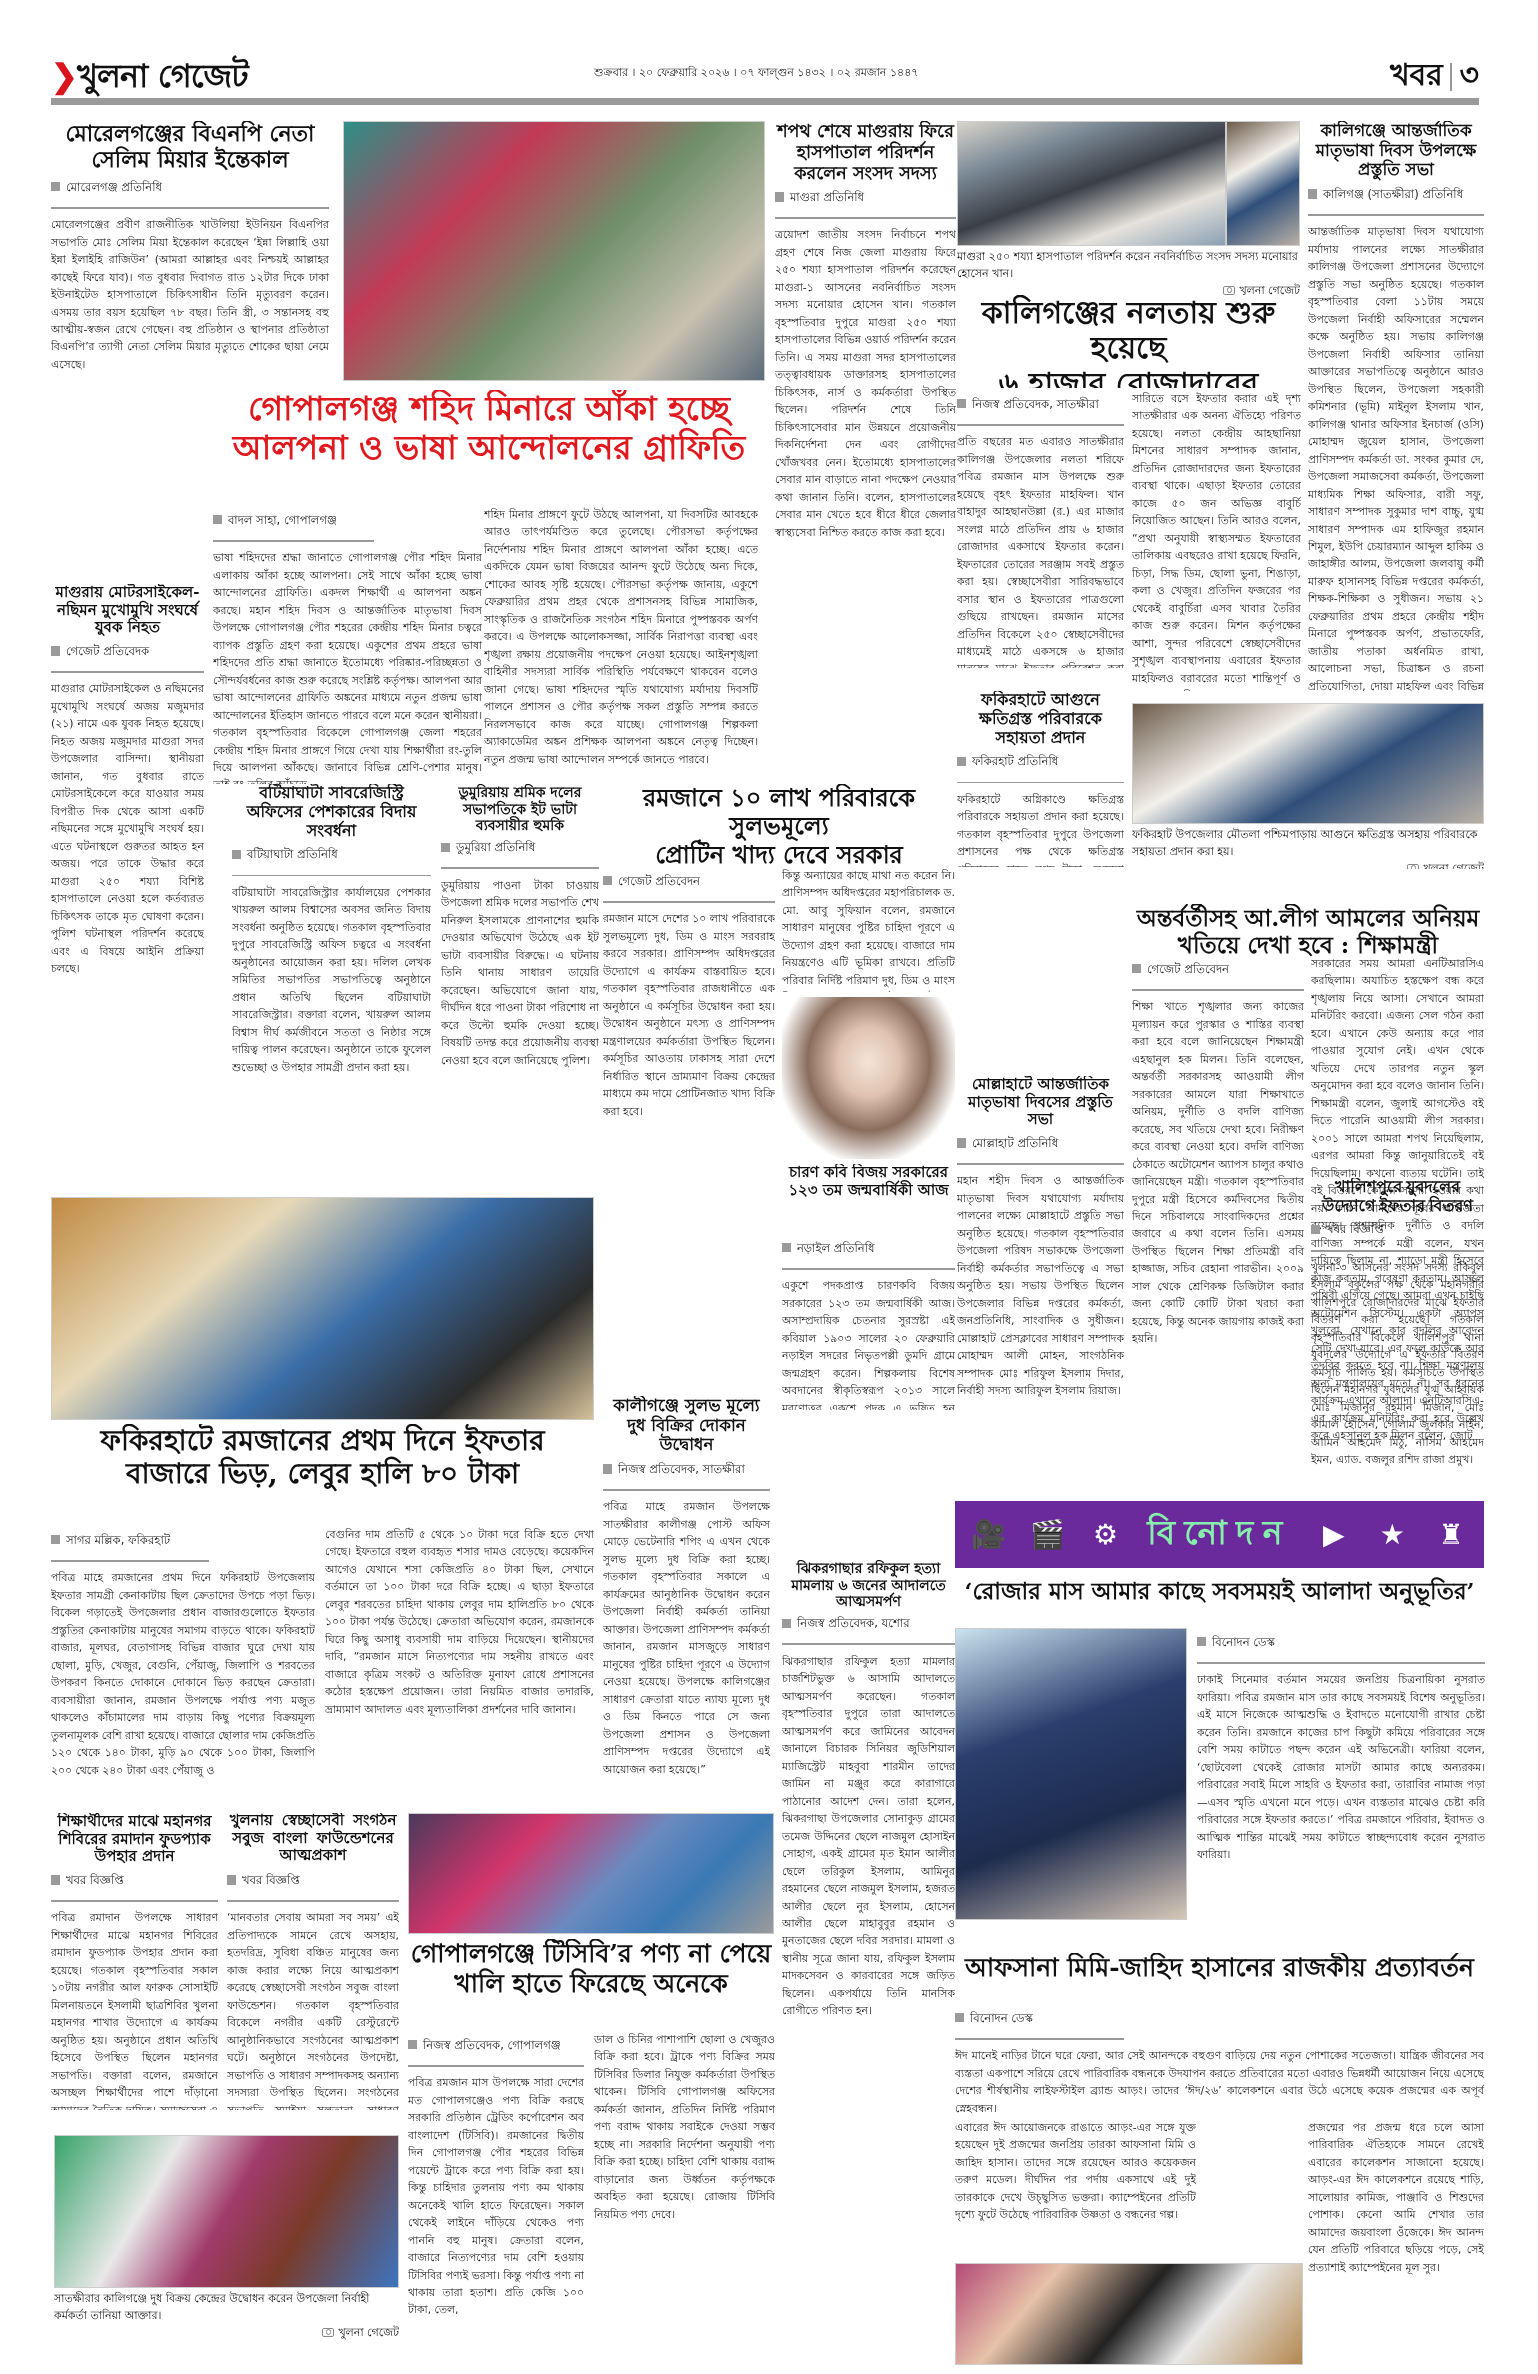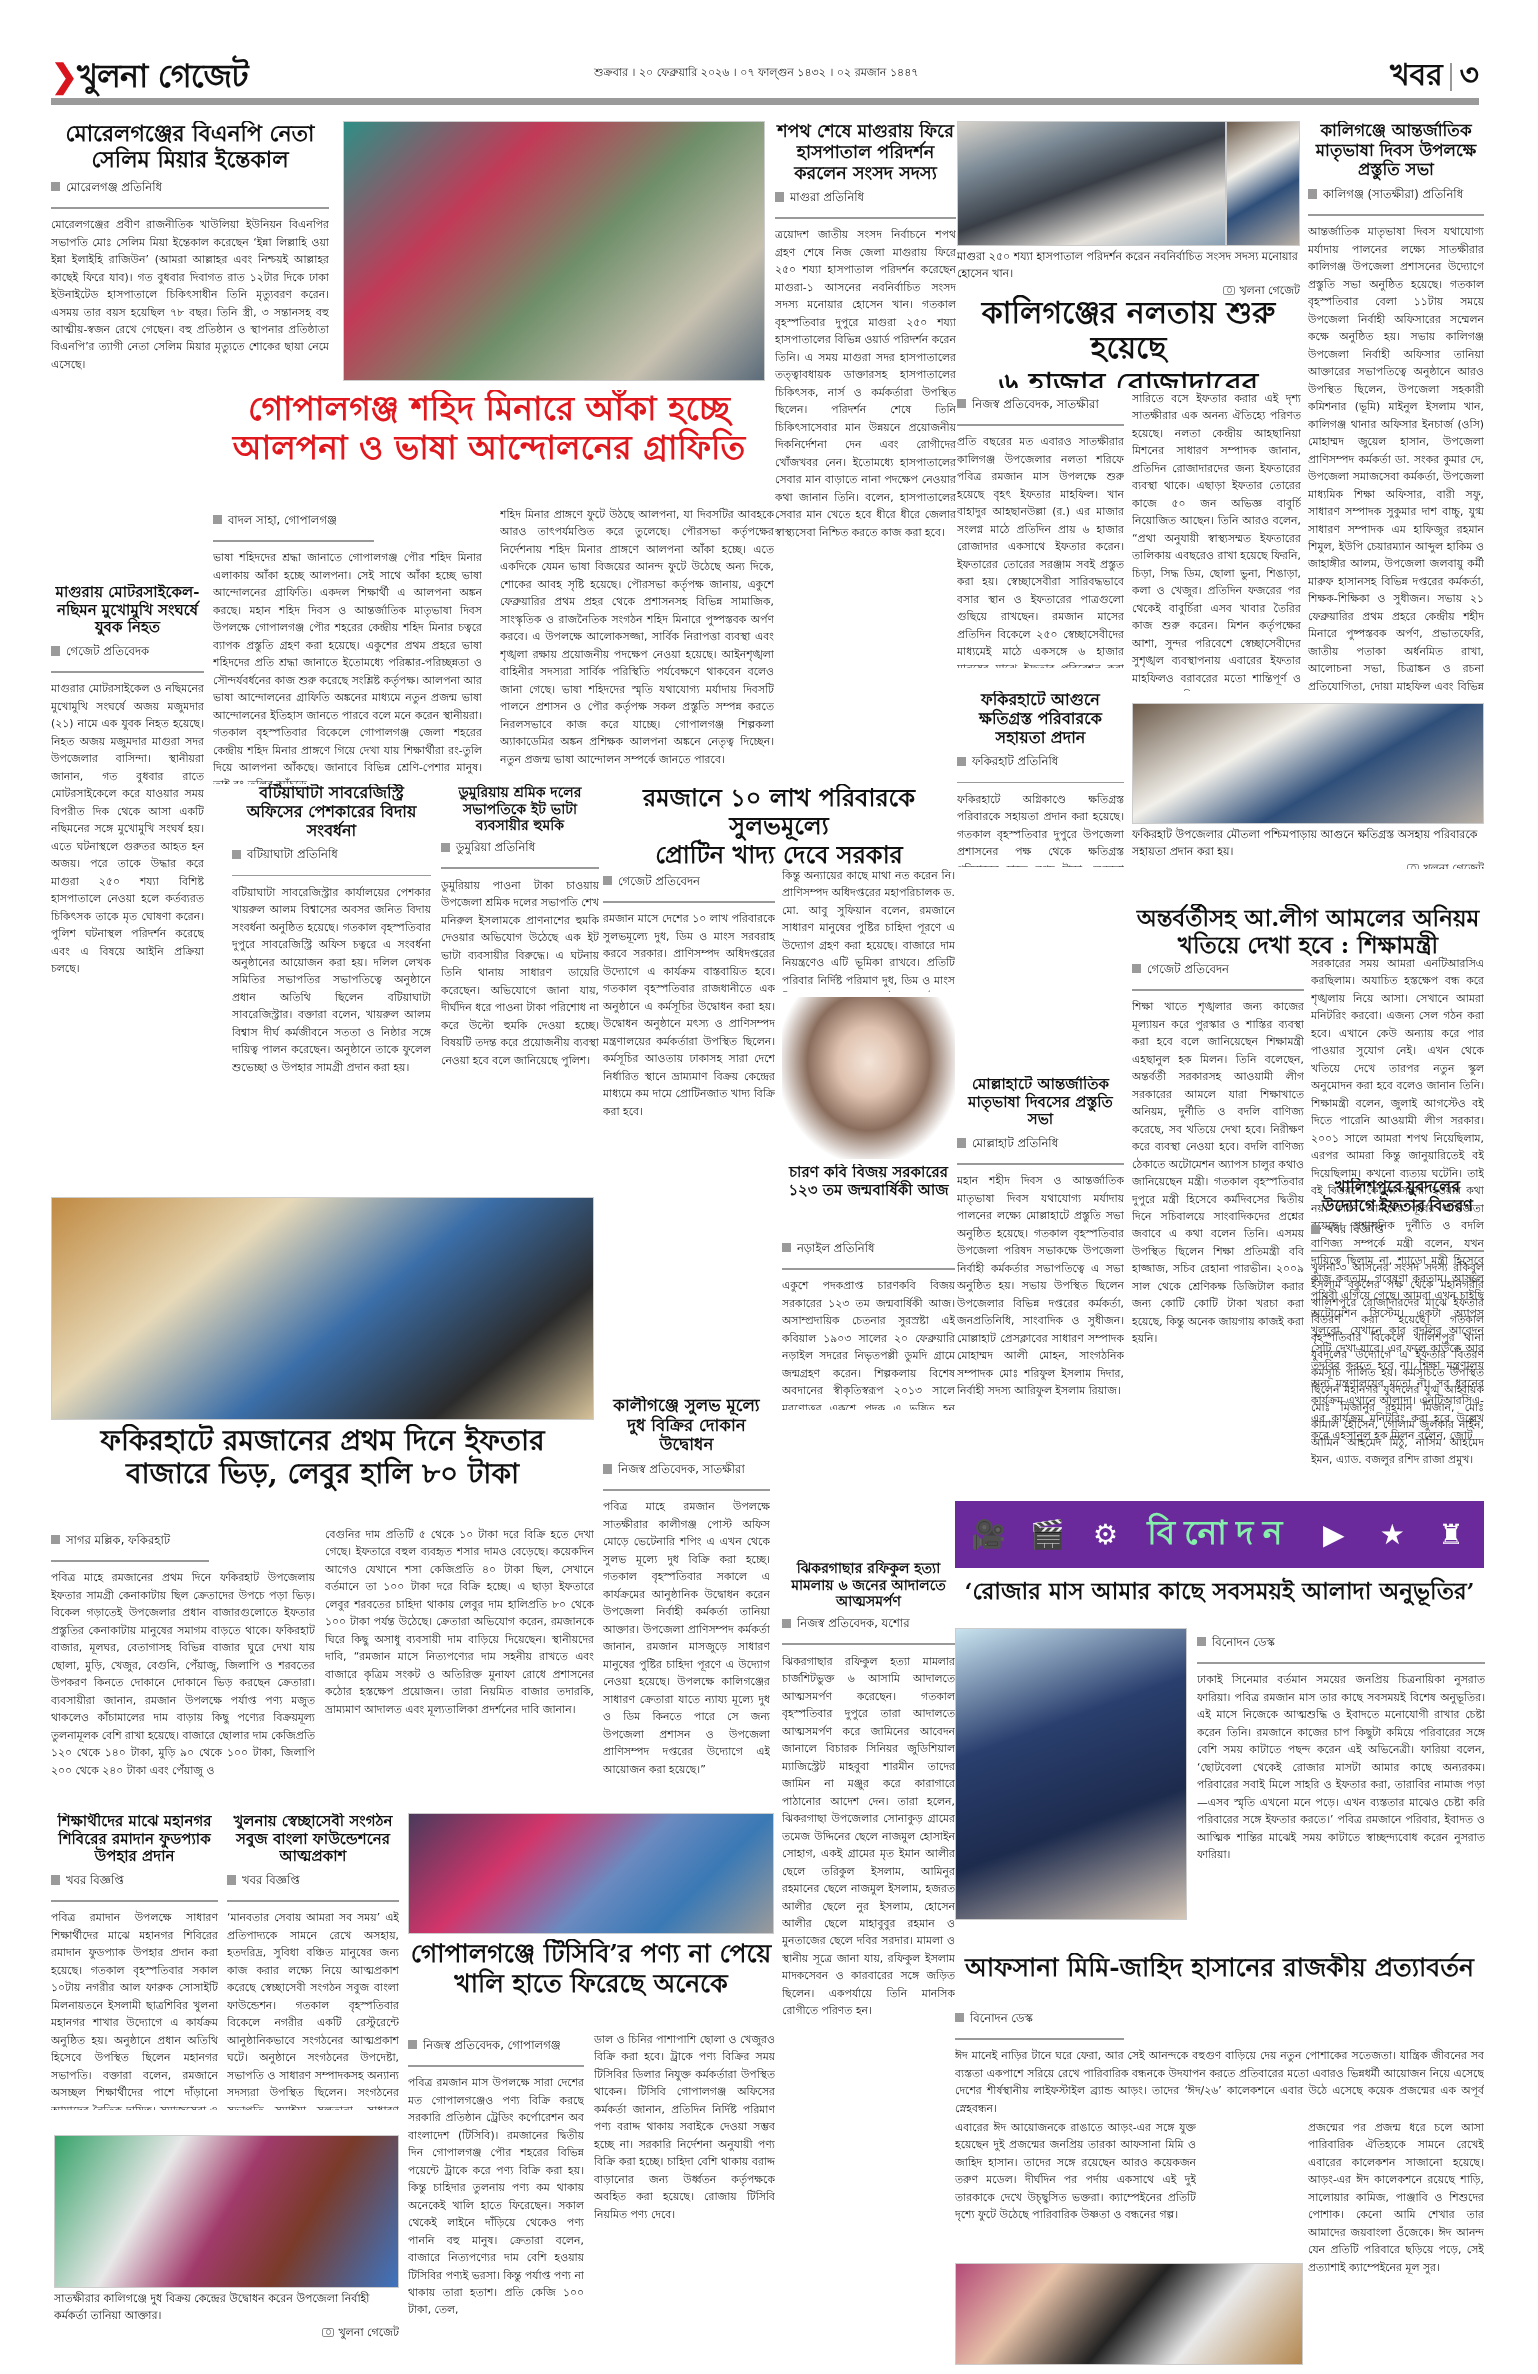--- a/index.html
+++ b/index.html
@@ -70,21 +70,21 @@
 
   <div class="blk" style="left:213px; top:390px; width:552px; height:111px;">
     <div class="hl red" style="font-size:33px;">গোপালগঞ্জ শহিদ মিনারে আঁকা হচ্ছে</div>
     <div class="hl red" style="font-size:33px;">আলপনা ও ভাষা আন্দোলনের গ্রাফিতি</div>
   </div>
   <div class="blk" style="left:213px; top:506px; width:269px; height:278px;">
     <div class="byline">বাদল সাহা, গোপালগঞ্জ</div>
     <div class="byrule short"></div>
     <div class="body">ভাষা শহিদদের শ্রদ্ধা জানাতে গোপালগঞ্জ পৌর শহিদ মিনার এলাকায় আঁকা হচ্ছে আলপনা। সেই সাথে আঁকা হচ্ছে ভাষা আন্দোলনের গ্রাফিতি। একদল শিক্ষার্থী এ আলপনা অঙ্কন করছে। মহান শহিদ দিবস ও আন্তর্জাতিক মাতৃভাষা দিবস উপলক্ষে গোপালগঞ্জ পৌর শহরের কেন্দ্রীয় শহিদ মিনার চত্বরে ব্যাপক প্রস্তুতি গ্রহণ করা হয়েছে। একুশের প্রথম প্রহরে ভাষা শহিদদের প্রতি শ্রদ্ধা জানাতে ইতোমধ্যে পরিষ্কার-পরিচ্ছন্নতা ও সৌন্দর্যবর্ধনের কাজ শুরু করেছে সংশ্লিষ্ট কর্তৃপক্ষ। আলপনা আর ভাষা আন্দোলনের গ্রাফিতি অঙ্কনের মাধ্যমে নতুন প্রজন্ম ভাষা আন্দোলনের ইতিহাস জানতে পারবে বলে মনে করেন স্থানীয়রা। গতকাল বৃহস্পতিবার বিকেলে গোপালগঞ্জ জেলা শহরের কেন্দ্রীয় শহিদ মিনার প্রাঙ্গণে গিয়ে দেখা যায় শিক্ষার্থীরা রং-তুলি দিয়ে আলপনা আঁকছে। জানাবে বিভিন্ন শ্রেণি-পেশার মানুষ। তাই রং-তুলির আঁচড়ে</div>
   </div>
-  <div class="blk" style="left:500px; top:506px; width:274px; height:278px;">
+  <div class="blk" style="left:484px; top:506px; width:274px; height:278px;">
     <div class="body">শহিদ মিনার প্রাঙ্গণে ফুটে উঠছে আলপনা, যা দিবসটির আবহকে আরও তাৎপর্যমণ্ডিত করে তুলেছে। পৌরসভা কর্তৃপক্ষের নির্দেশনায় শহিদ মিনার প্রাঙ্গণে আলপনা আঁকা হচ্ছে। এতে একদিকে যেমন ভাষা বিজয়ের আনন্দ ফুটে উঠেছে অন্য দিকে, শোকের আবহ সৃষ্টি হয়েছে। পৌরসভা কর্তৃপক্ষ জানায়, একুশে ফেব্রুয়ারির প্রথম প্রহর থেকে প্রশাসনসহ বিভিন্ন সামাজিক, সাংস্কৃতিক ও রাজনৈতিক সংগঠন শহিদ মিনারে পুষ্পস্তবক অর্পণ করবে। এ উপলক্ষে আলোকসজ্জা, সার্বিক নিরাপত্তা ব্যবস্থা এবং শৃঙ্খলা রক্ষায় প্রয়োজনীয় পদক্ষেপ নেওয়া হয়েছে। আইনশৃঙ্খলা বাহিনীর সদস্যরা সার্বিক পরিস্থিতি পর্যবেক্ষণে থাকবেন বলেও জানা গেছে। ভাষা শহিদদের স্মৃতি যথাযোগ্য মর্যাদায় দিবসটি পালনে প্রশাসন ও পৌর কর্তৃপক্ষ সকল প্রস্তুতি সম্পন্ন করতে নিরলসভাবে কাজ করে যাচ্ছে। গোপালগঞ্জ শিল্পকলা অ্যাকাডেমির অঙ্কন প্রশিক্ষক আলপনা অঙ্কনে নেতৃত্ব দিচ্ছেন। নতুন প্রজন্ম ভাষা আন্দোলন সম্পর্কে জানতে পারবে।</div>
   </div>
 
   <div class="blk" style="left:775px; top:121px; width:181px; height:649px;">
     <div class="hl" style="font-size:17.6px;">শপথ শেষে মাগুরায় ফিরে হাসপাতাল পরিদর্শন করলেন সংসদ সদস্য</div>
     <div class="byline">মাগুরা প্রতিনিধি</div>
     <div class="byrule"></div>
     <div class="body">ত্রয়োদশ জাতীয় সংসদ নির্বাচনে শপথ গ্রহণ শেষে নিজ জেলা মাগুরায় ফিরে ২৫০ শয্যা হাসপাতাল পরিদর্শন করেছেন মাগুরা-১ আসনের নবনির্বাচিত সংসদ সদস্য মনোয়ার হোসেন খান। গতকাল বৃহস্পতিবার দুপুরে মাগুরা ২৫০ শয্যা হাসপাতালের বিভিন্ন ওয়ার্ড পরিদর্শন করেন তিনি। এ সময় মাগুরা সদর হাসপাতালের তত্ত্বাবধায়ক ডাক্তারসহ হাসপাতালের চিকিৎসক, নার্স ও কর্মকর্তারা উপস্থিত ছিলেন। পরিদর্শন শেষে তিনি চিকিৎসাসেবার মান উন্নয়নে প্রয়োজনীয় দিকনির্দেশনা দেন এবং রোগীদের খোঁজখবর নেন। ইতোমধ্যে হাসপাতালের সেবার মান বাড়াতে নানা পদক্ষেপ নেওয়ার কথা জানান তিনি। বলেন, হাসপাতালের সেবার মান খেতে হবে ধীরে ধীরে জেলার স্বাস্থ্যসেবা নিশ্চিত করতে কাজ করা হবে।</div>
   </div>
 
@@ -228,21 +228,21 @@
   </div>
 
   <div class="blk" style="left:51px; top:1813px; width:167px; height:297px;">
     <div class="hl" style="font-size:15px;">শিক্ষার্থীদের মাঝে মহানগর শিবিরের রমাদান ফুডপ্যাক উপহার প্রদান</div>
     <div class="byline">খবর বিজ্ঞপ্তি</div>
     <div class="byrule"></div>
     <div class="body">পবিত্র রমাদান উপলক্ষে সাধারণ শিক্ষার্থীদের মাঝে মহানগর শিবিরের রমাদান ফুডপ্যাক উপহার প্রদান করা হয়েছে। গতকাল বৃহস্পতিবার সকাল ১০টায় নগরীর আল ফারুক সোসাইটি মিলনায়তনে ইসলামী ছাত্রশিবির খুলনা মহানগর শাখার উদ্যোগে এ কার্যক্রম অনুষ্ঠিত হয়। অনুষ্ঠানে প্রধান অতিথি হিসেবে উপস্থিত ছিলেন মহানগর সভাপতি। বক্তারা বলেন, রমজানে অসচ্ছল শিক্ষার্থীদের পাশে দাঁড়ানো আমাদের নৈতিক দায়িত্ব। সমাজসেবা ও শিক্ষার্থীদের কল্যাণে শিবির সবসময় কাজ করে যাবে।</div>
   </div>
 
   <div class="blk" style="left:227px; top:1813px; width:172px; height:297px;">
-    <div class="hl" style="font-size:15px;">খুলনায় স্বেচ্ছাসেবী সংগঠন সবুজ বাংলা ফাউন্ডেশনের আত্মপ্রকাশ</div>
+    <div class="hl" style="font-size:15px;font-family:Liberation Mono, monospace;">খুলনায় স্বেচ্ছাসেবী সংগঠন সবুজ বাংলা ফাউন্ডেশনের আত্মপ্রকাশ</div>
     <div class="byline">খবর বিজ্ঞপ্তি</div>
     <div class="byrule"></div>
     <div class="body">‘মানবতার সেবায় আমরা সব সময়’ এই প্রতিপাদ্যকে সামনে রেখে অসহায়, হতদরিদ্র, সুবিধা বঞ্চিত মানুষের জন্য কাজ করার লক্ষ্যে নিয়ে আত্মপ্রকাশ করেছে স্বেচ্ছাসেবী সংগঠন সবুজ বাংলা ফাউন্ডেশন। গতকাল বৃহস্পতিবার বিকেলে নগরীর একটি রেস্টুরেন্টে আনুষ্ঠানিকভাবে সংগঠনের আত্মপ্রকাশ ঘটে। অনুষ্ঠানে সংগঠনের উপদেষ্টা, সভাপতি ও সাধারণ সম্পাদকসহ অন্যান্য সদস্যরা উপস্থিত ছিলেন। সংগঠনের সভাপতি সুমাইয়া সুলতানা, সাধারণ সম্পাদক মেহেদী হাসান, সাংগঠনিক সম্পাদক শারমিন সুলতানা।</div>
   </div>
 
   <div class="photo ph-e" style="left:408px; top:1813px; width:366px; height:121px;"></div>
 
   <div class="blk" style="left:408px; top:1939px; width:366px; height:93px;">
     <div class="hl" style="font-size:25px;">গোপালগঞ্জে টিসিবি’র পণ্য না পেয়ে</div>
     <div class="hl" style="font-size:25px;">খালি হাতে ফিরেছে অনেকে</div>

